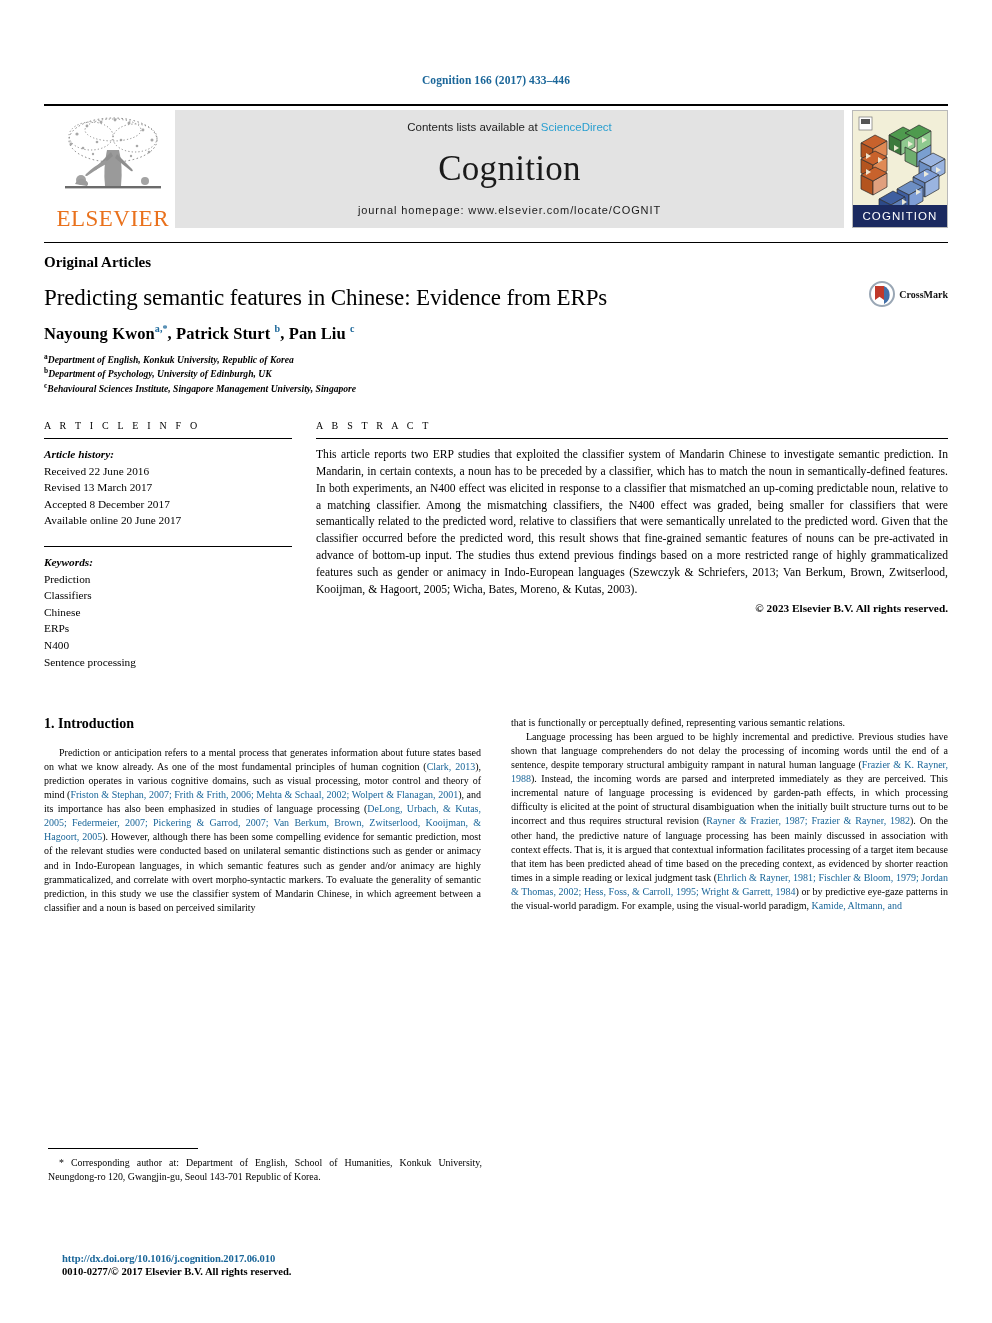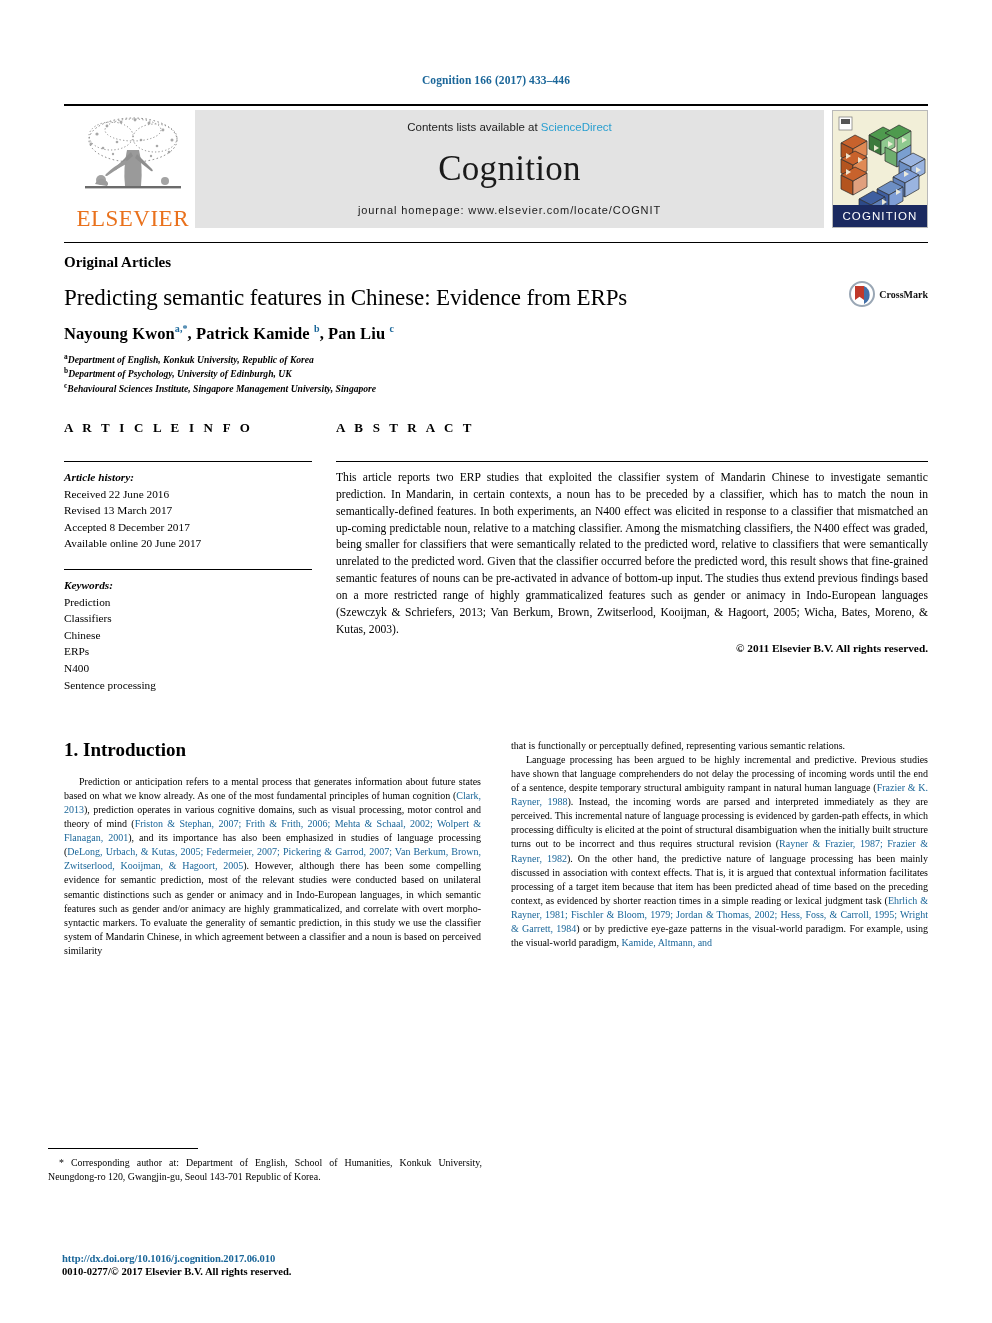--- a/index.html
+++ b/index.html
@@ -6,21 +6,21 @@
   html, body { margin: 0; padding: 0; }
   body {
     width: 992px;
     height: 1323px;
     background: #ffffff;
     font-family: "Liberation Serif", serif;
     color: #000000;
     position: relative;
     overflow: hidden;
   }
-  .page { position: relative; width: 992px; height: 1323px; padding: 0 64px; }
+  .page { position: relative; width: 992px; height: 1323px; padding: 0 44px; }
 
   
   .running-head {
     text-align: center;
     color: #1a6699;
     font-size: 11.5px;
     font-weight: bold;
     letter-spacing: .1px;
     padding-top: 74px;
   }
@@ -151,24 +151,24 @@
 
   
   .info-abstract {
     display: flex;
     margin-top: 24px;
     gap: 24px;
   }
   .col-info { flex: 0 0 248px; }
   .col-abstract { flex: 1 1 auto; }
   .box-head {
-    font-size: 13px;
-    font-weight: bold;
+    font-size: 10px;
+    font-weight: normal;
     letter-spacing: 3.2px;
-    margin-bottom: 25px;
+    margin-bottom: 7px;
   }
   .hr-thin { border-top: 1.3px solid #000; }
   .info-block { margin-top: 7px; font-size: 11.3px; line-height: 1.47; }
   .info-label { font-style: italic; font-weight: bold; }
   .kw-rule { border-top: 1.3px solid #000; margin-top: 17px; }
   .abstract-body {
     margin-top: 8px;
     font-size: 11.6px;
     line-height: 1.455;
     text-align: justify;
@@ -181,21 +181,21 @@
   }
 
   
   .body-cols {
     display: flex;
     gap: 30px;
     margin-top: 46px;
   }
   .bcol { flex: 1 1 0; position: relative; }
   h2.sec {
-    font-size: 19px;
+    font-size: 14px;
     font-weight: bold;
     margin: 0 0 14px 0;
   }
   h3.subsec {
     font-size: 12px;
     font-style: italic;
     font-weight: bold;
     margin: 22px 0 12px 0;
   }
   p.para {
@@ -361,21 +361,21 @@
       <svg width="26" height="26" viewBox="0 0 26 26">
         <circle cx="13" cy="13" r="12" fill="#ffffff" stroke="#9aa7b5" stroke-width="2"></circle>
         <path d="M6 5 h9 v14 l-4.5 -3.2 L6 19 z" fill="#c0392b"></path>
         <path d="M15 5 a10 10 0 0 1 0 18 z" fill="#2c5f9e" opacity=".9"></path>
       </svg>
       <span class="crossmark-text">CrossMark</span>
     </div>
   </div>
 
   <div class="authors">
-    <span>Nayoung Kwon</span><sup>a,*</sup>, <span>Patrick Kamide</span> <sup>b</sup>, <span>Pan Liu</span> <sup>c</sup>
+    <span>Nayoung Kwon</span><sup>a,*</sup>, <span>Patrick Sturt</span> <sup>b</sup>, <span>Pan Liu</span> <sup>c</sup>
   </div>
 
   <div class="affils">
     <div class="affil"><sup>a</sup><span>Department of English, Konkuk University, Republic of Korea</span></div>
     <div class="affil"><sup>b</sup><span>Department of Psychology, University of Edinburgh, UK</span></div>
     <div class="affil"><sup>c</sup><span>Behavioural Sciences Institute, Singapore Management University, Singapore</span></div>
   </div>
 
   <div class="info-abstract">
 
@@ -398,21 +398,21 @@
         <div>ERPs</div>
         <div>N400</div>
         <div>Sentence processing</div>
       </div>
     </div>
 
     <div class="col-abstract">
       <div class="box-head">A B S T R A C T</div>
       <div class="hr-thin"></div>
       <div class="abstract-body">This article reports two ERP studies that exploited the classifier system of Mandarin Chinese to investigate semantic prediction. In Mandarin, in certain contexts, a noun has to be preceded by a classifier, which has to match the noun in semantically-defined features. In both experiments, an N400 effect was elicited in response to a classifier that mismatched an up-coming predictable noun, relative to a matching classifier. Among the mismatching classifiers, the N400 effect was graded, being smaller for classifiers that were semantically related to the predicted word, relative to classifiers that were semantically unrelated to the predicted word. Given that the classifier occurred before the predicted word, this result shows that fine-grained semantic features of nouns can be pre-activated in advance of bottom-up input. The studies thus extend previous findings based on a more restricted range of highly grammaticalized features such as gender or animacy in Indo-European languages (Szewczyk &amp; Schriefers, 2013; Van Berkum, Brown, Zwitserlood, Kooijman, &amp; Hagoort, 2005; Wicha, Bates, Moreno, &amp; Kutas, 2003).</div>
-      <div class="copyright">© 2011 Elsevier B.V. All rights reserved.</div>
+      <div class="copyright">© 2023 Elsevier B.V. All rights reserved.</div>
     </div>
   </div>
 
   <div class="body-cols">
 
     <div class="bcol">
       <h2 class="sec">1. Introduction</h2>
       <p class="para"><span>Prediction or anticipation refers to a mental process that generates information about future states based on what we know already. As one of the most fundamental principles of human cognition (</span><span class="cit">Clark, 2013</span><span>), prediction operates in various cognitive domains, such as visual processing, motor control and theory of mind (</span><span class="cit">Friston &amp; Stephan, 2007; Frith &amp; Frith, 2006; Mehta &amp; Schaal, 2002; Wolpert &amp; Flanagan, 2001</span><span>), and its importance has also been emphasized in studies of language processing (</span><span class="cit">DeLong, Urbach, &amp; Kutas, 2005; Federmeier, 2007; Pickering &amp; Garrod, 2007; Van Berkum, Brown, Zwitserlood, Kooijman, &amp; Hagoort, 2005</span><span>). However, although there has been some compelling evidence for semantic prediction, most of the relevant studies were conducted based on unilateral semantic distinctions such as gender or animacy and in Indo-European languages, in which semantic features such as gender and/or animacy are highly grammaticalized, and correlate with overt morpho-syntactic markers. To evaluate the generality of semantic prediction, in this study we use the classifier system of Mandarin Chinese, in which agreement between a classifier and a noun is based on perceived similarity</span></p>
     </div>
 

